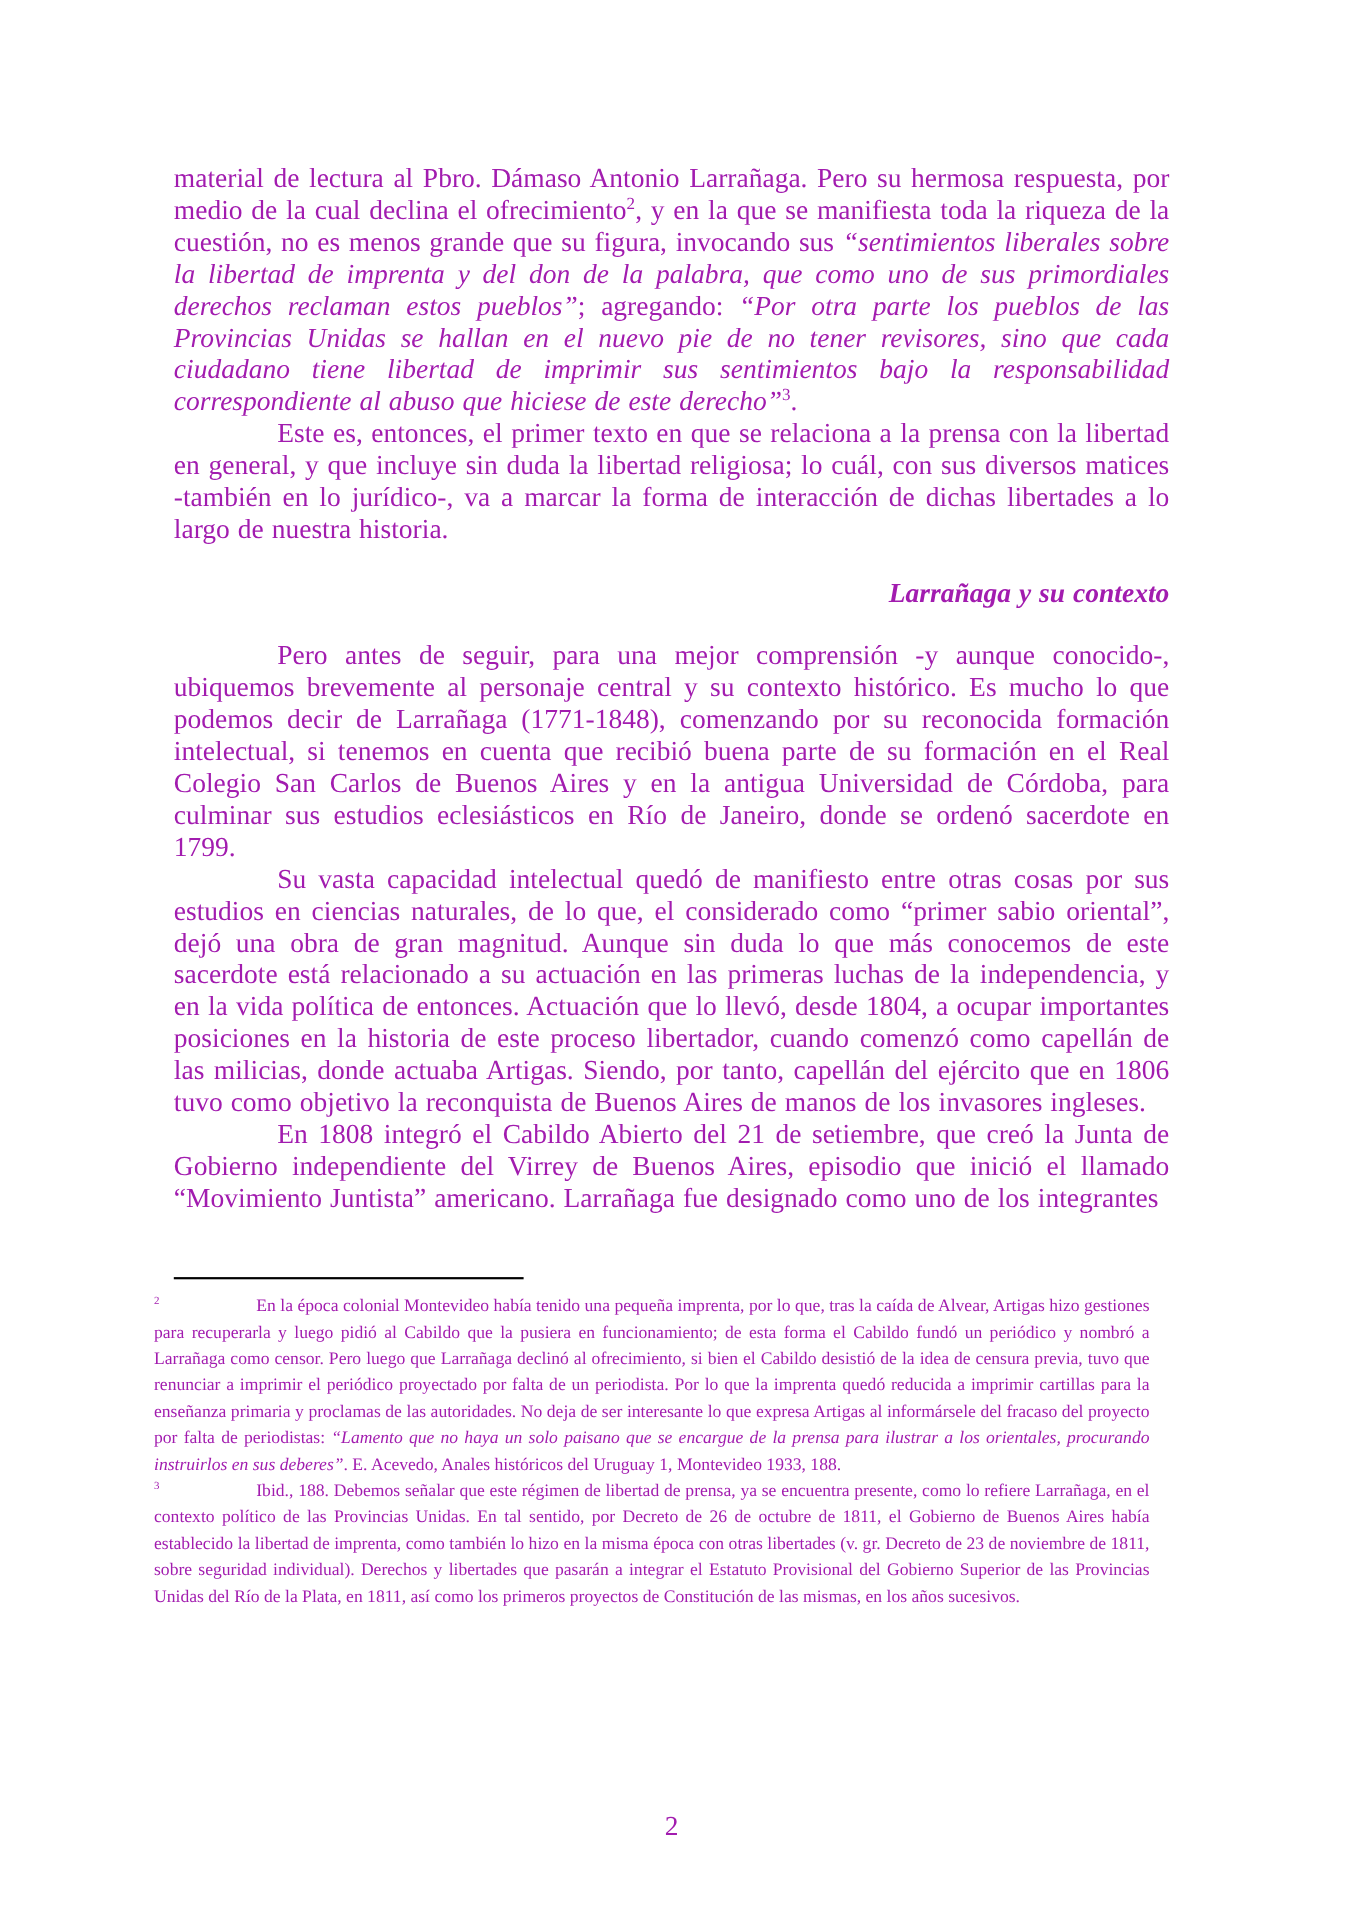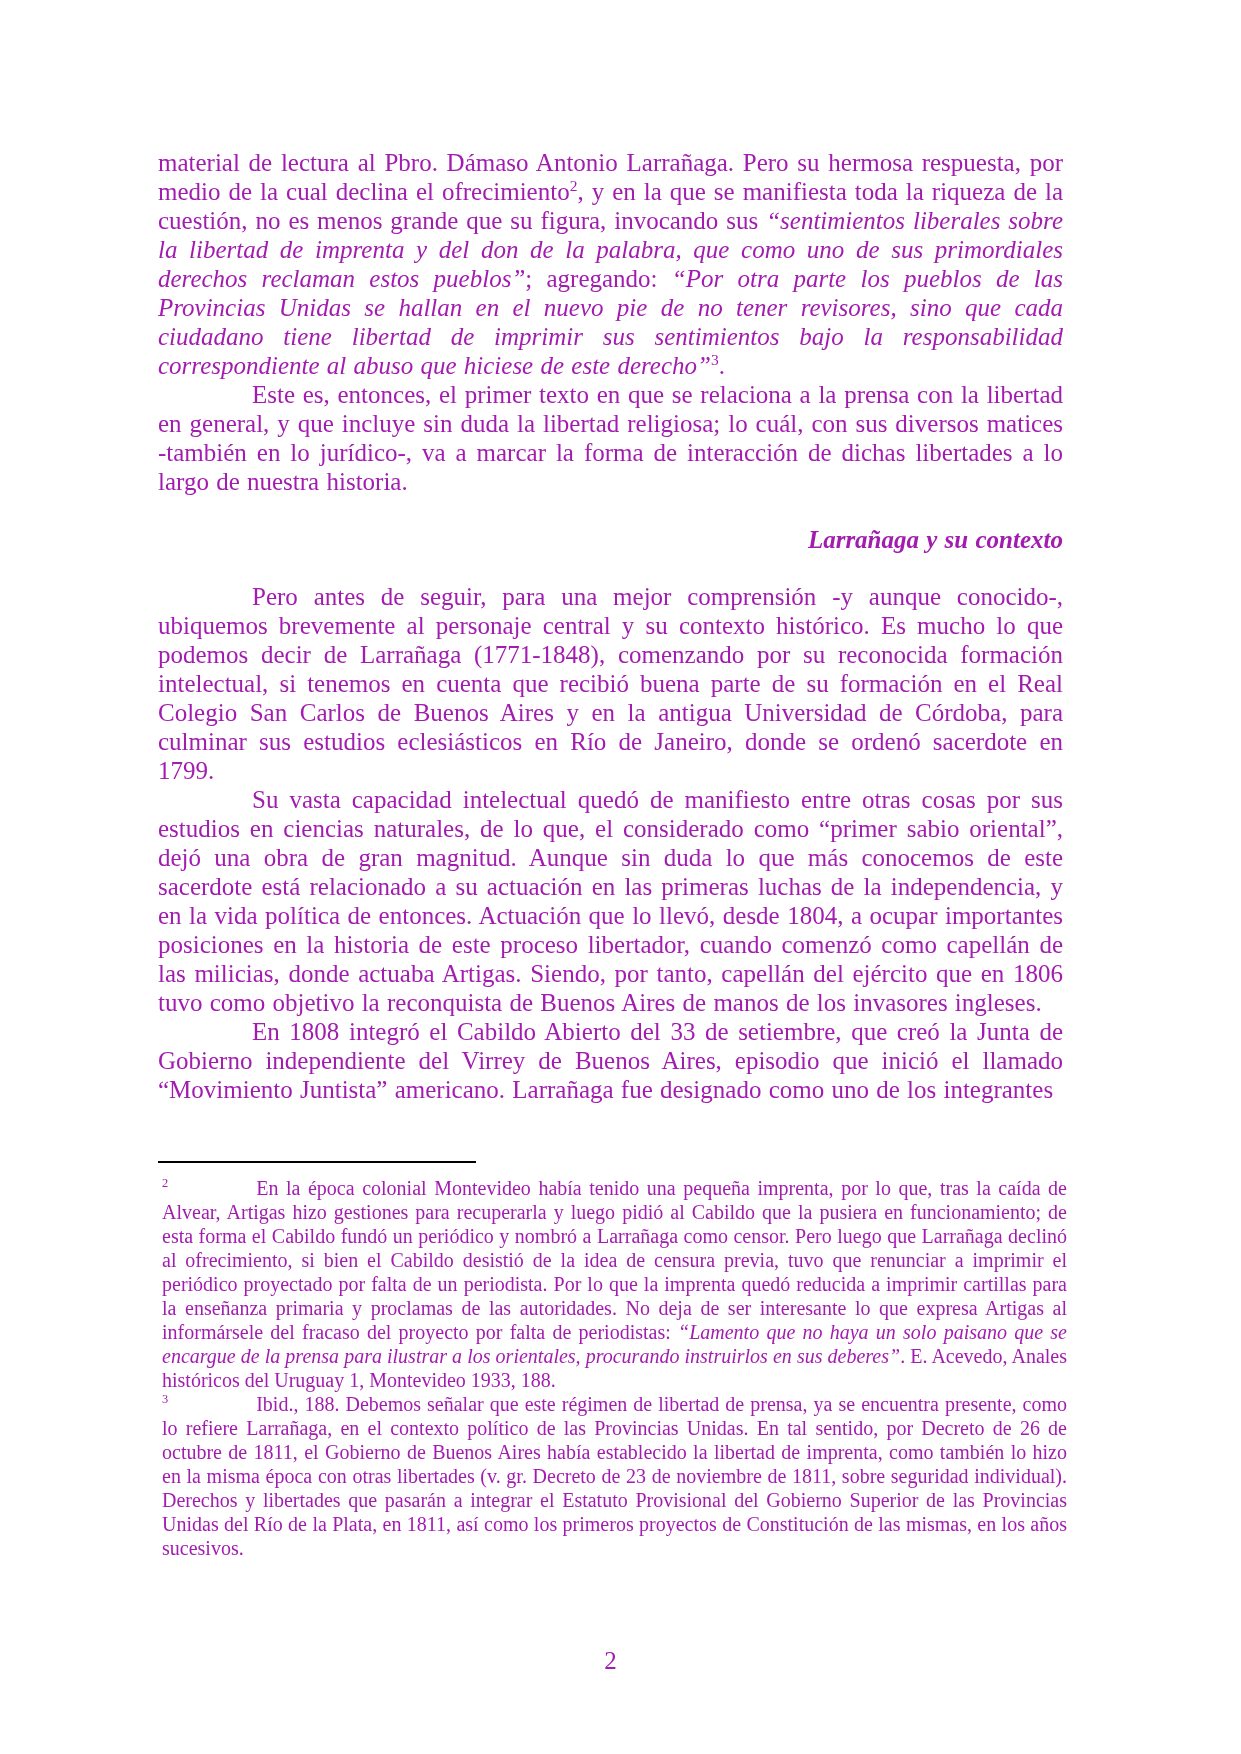--- a/index.html
+++ b/index.html
@@ -36,24 +36,24 @@
   .fn-sep {
     position: absolute;
     left: 158px;
     top: 1161px;
     width: 318px;
     height: 0;
     border-top: 2px solid #000000;
   }
   .footnotes {
     position: absolute;
-    left: 162px;
+    left: 140px;
     top: 1176px;
     width: 905px;
-    font-size: 20px;
+    font-size: 16px;
     line-height: 24px;
     text-align: justify;
   }
   .fn { margin: 0; }
   .italic { font-style: italic; }
   .sup { vertical-align: super; font-size: 0.62em; line-height: 0; }
   .tab { display: inline-block; width: 88px; }
   .pagenum {
     position: absolute;
     left: 158px;
@@ -68,21 +68,21 @@
 <body>
 
 <div class="page">
 
   <div class="main">
     <p class="para"><span class="roman">material de lectura al Pbro. Dámaso Antonio Larrañaga. Pero su hermosa respuesta, por medio de la cual declina el ofrecimiento</span><span class="sup">2</span><span class="roman">, y en la que se manifiesta toda la riqueza de la cuestión, no es menos grande que su figura, invocando sus </span><span class="italic">“sentimientos liberales sobre la libertad de imprenta y del don de la palabra, que como uno de sus primordiales derechos reclaman estos pueblos”</span><span class="roman">; agregando: </span><span class="italic">“Por otra parte los pueblos de las Provincias Unidas se hallan en el nuevo pie de no tener revisores, sino que cada ciudadano tiene libertad de imprimir sus sentimientos bajo la responsabilidad correspondiente al abuso que hiciese de este derecho”</span><span class="sup">3</span><span class="roman">.</span></p>
     <p class="para indent"><span class="roman">Este es, entonces, el primer texto en que se relaciona a la prensa con la libertad en general, y que incluye sin duda la libertad religiosa; lo cuál, con sus diversos matices -también en lo jurídico-, va a marcar la forma de interacción de dichas libertades a lo largo de nuestra historia.</span></p>
     <h2 class="heading">Larrañaga y su contexto</h2>
     <p class="para indent"><span class="roman">Pero antes de seguir, para una mejor comprensión -y aunque conocido-, ubiquemos brevemente al personaje central y su contexto histórico. Es mucho lo que podemos decir de Larrañaga (1771-1848), comenzando por su reconocida formación intelectual, si tenemos en cuenta que recibió buena parte de su formación en el Real Colegio San Carlos de Buenos Aires y en la antigua Universidad de Córdoba, para culminar sus estudios eclesiásticos en Río de Janeiro, donde se ordenó sacerdote en 1799.</span></p>
     <p class="para indent"><span class="roman">Su vasta capacidad intelectual quedó de manifiesto entre otras cosas por sus estudios en ciencias naturales, de lo que, el considerado como “primer sabio oriental”, dejó una obra de gran  magnitud. Aunque sin duda lo que más conocemos de este sacerdote está relacionado a su actuación en las primeras luchas de la independencia, y en la vida política de entonces. Actuación que lo llevó, desde 1804, a ocupar importantes posiciones en la historia de este proceso libertador, cuando comenzó como capellán de las milicias, donde actuaba Artigas. Siendo, por tanto, capellán del ejército que en 1806 tuvo como objetivo la reconquista de Buenos Aires de manos de los invasores ingleses.</span></p>
-    <p class="para indent"><span class="roman">En 1808 integró el Cabildo Abierto del 33 de setiembre, que creó la Junta de Gobierno independiente del Virrey de Buenos Aires, episodio que inició el llamado “Movimiento Juntista” americano. Larrañaga fue designado como uno de los integrantes</span></p>
+    <p class="para indent"><span class="roman">En 1808 integró el Cabildo Abierto del 21 de setiembre, que creó la Junta de Gobierno independiente del Virrey de Buenos Aires, episodio que inició el llamado “Movimiento Juntista” americano. Larrañaga fue designado como uno de los integrantes</span></p>
   </div>
 
   <div class="fn-sep"></div>
 
   <div class="footnotes">
     <p class="fn"><span class="sup">2</span><span class="tab"></span><span class="roman">En la época colonial Montevideo había tenido una pequeña imprenta, por lo que, tras la caída de Alvear, Artigas hizo gestiones para recuperarla y luego pidió al Cabildo que la pusiera en funcionamiento; de esta forma el Cabildo fundó un periódico y nombró a Larrañaga como censor. Pero luego que Larrañaga declinó al ofrecimiento, si bien el Cabildo desistió de la idea de censura previa, tuvo que renunciar a imprimir el periódico proyectado por falta de un periodista. Por lo que la imprenta quedó reducida a imprimir cartillas para la enseñanza primaria y proclamas de las autoridades. No deja de ser interesante lo que expresa Artigas al informársele del fracaso del proyecto por falta de periodistas: </span><span class="italic">“Lamento que no haya un solo paisano que se encargue de la prensa para ilustrar a los orientales, procurando instruirlos en sus deberes”</span><span class="roman">. E. Acevedo, Anales históricos del Uruguay 1, Montevideo 1933, 188.</span></p>
     <p class="fn"><span class="sup">3</span><span class="tab"></span><span class="roman">Ibid., 188. Debemos señalar que este régimen de libertad de prensa, ya se encuentra presente, como lo refiere Larrañaga, en el contexto político de las Provincias Unidas. En tal sentido, por Decreto de 26 de octubre de 1811, el Gobierno de Buenos Aires había establecido la libertad de imprenta, como también lo hizo en la misma época con otras libertades (v. gr. Decreto de 23 de noviembre de 1811, sobre seguridad individual). Derechos y libertades que pasarán a integrar el Estatuto Provisional del Gobierno Superior de las Provincias Unidas del Río de la Plata, en 1811, así como los primeros proyectos de Constitución de las mismas, en los años sucesivos.</span></p>
   </div>
 
   <div class="pagenum">2</div>

